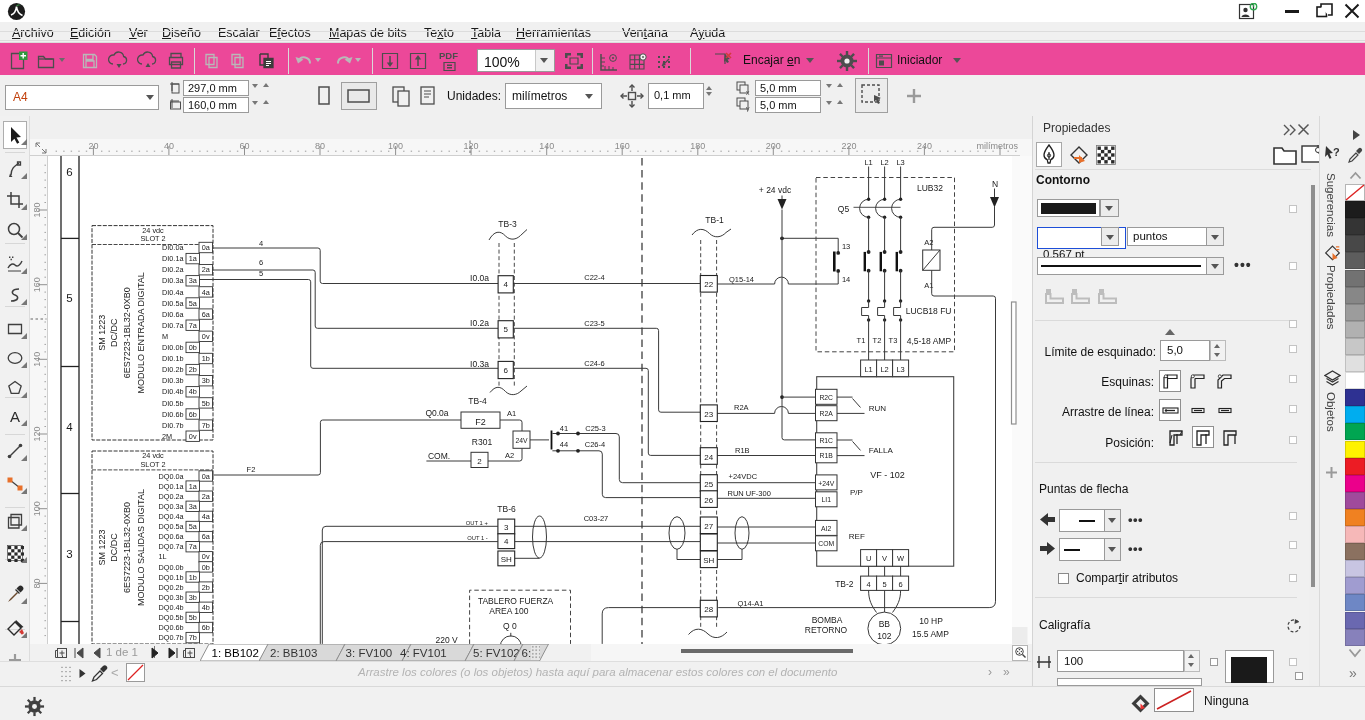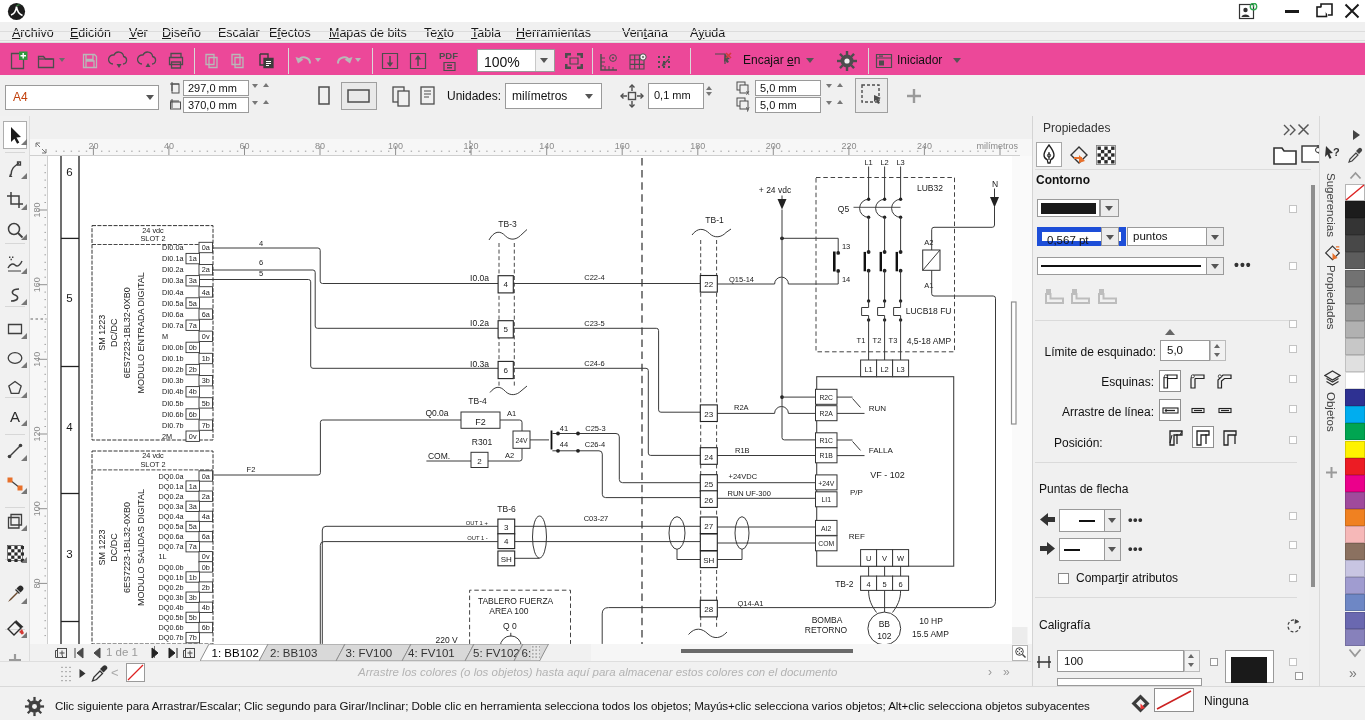--- a/index.html
+++ b/index.html
@@ -191,21 +191,21 @@
       <div class="abs" style="left:146px;top:20px;width:0;height:0;border-left:4px solid transparent;border-right:4px solid transparent;border-top:5px solid #555"></div>
       <svg class="abs" style="left:168px;top:5px" width="14" height="14" viewBox="0 0 14 14">
         <path d="M2 4h9M4 2v9" stroke="#4d4d4d" fill="none"></path>
         <rect x="4" y="4" width="7" height="9" fill="none" stroke="#4d4d4d"></rect>
       </svg>
       <div class="abs" style="left:183px;top:5px;width:66px;height:16px;background:#fff;border:1px solid #9a9a9a;font-size:11px;color:#111;padding:1px 0 0 4px">297,0 mm</div>
       <svg class="abs" style="left:168px;top:22px" width="14" height="14" viewBox="0 0 14 14">
         <path d="M2 4h9M4 2v9" stroke="#4d4d4d" fill="none"></path>
         <rect x="2.5" y="5" width="10" height="7" fill="none" stroke="#4d4d4d"></rect>
       </svg>
-      <div class="abs" style="left:183px;top:22px;width:66px;height:16px;background:#fff;border:1px solid #9a9a9a;font-size:11px;color:#111;padding:1px 0 0 4px">370,0 mm</div>
+      <div class="abs" style="left:183px;top:22px;width:66px;height:16px;background:#fff;border:1px solid #9a9a9a;font-size:11px;color:#111;padding:1px 0 0 4px">160,0 mm</div>
       <div class="abs" style="left:252px;top:9px;width:0;height:0;border-left:3.5px solid transparent;border-right:3.5px solid transparent;border-top:4.5px solid #777"></div>
       <div class="abs" style="left:263px;top:8px;width:0;height:0;border-left:3.5px solid transparent;border-right:3.5px solid transparent;border-bottom:4.5px solid #777"></div>
       <div class="abs" style="left:252px;top:26px;width:0;height:0;border-left:3.5px solid transparent;border-right:3.5px solid transparent;border-top:4.5px solid #777"></div>
       <div class="abs" style="left:263px;top:25px;width:0;height:0;border-left:3.5px solid transparent;border-right:3.5px solid transparent;border-bottom:4.5px solid #777"></div>
       <svg class="abs" style="left:313px;top:9px" width="22" height="24" viewBox="0 0 22 24">
         <rect x="6" y="3" width="10" height="17" fill="none" stroke="#4d4d4d" stroke-width="1.5"></rect>
       </svg>
       <div class="abs" style="left:341px;top:7px;width:36px;height:28px;background:#e9e9e9;border:1px solid #9f9f9f"></div>
       <svg class="abs" style="left:345px;top:11px" width="28" height="20" viewBox="0 0 28 20">
         <rect x="3" y="4" width="21" height="12" fill="none" stroke="#4d4d4d" stroke-width="1.5"></rect>
@@ -836,21 +836,21 @@
         <rect x="2" y="4" width="20" height="16" fill="#fff" stroke="#333" stroke-width="1.4"></rect>
         <circle cx="18" cy="8" r="2.5" fill="none" stroke="#333"></circle>
         <path d="M18 5.5V3M18 10.5l2 2" stroke="#333"></path>
       </svg>
       <div class="abs" style="left:2px;top:53px;width:276px;height:1px;background:#dcdcdc"></div>
       <div class="abs" style="left:3px;top:57px;font-size:12px;font-weight:bold;color:#111">Contorno</div>
       <div class="abs" style="left:4px;top:83px;width:63px;height:18px;background:#fff;border:1px solid #9a9a9a"></div>
       <div class="abs" style="left:8px;top:86.5px;width:55px;height:11px;background:#1a1a1a"></div>
       <div class="abs" style="left:67px;top:83px;width:19px;height:18px;background:#ececec;border:1px solid #9a9a9a"></div>
       <div class="abs" style="left:72px;top:90px;width:0;height:0;border-left:4px solid transparent;border-right:4px solid transparent;border-top:5px solid #555"></div>
-      <div class="abs" style="left:4px;top:111px;width:89px;height:19px;background:#fff;border:5px solid #1d4ed8;font-size:11.5px;color:#111;padding:2px 0 0 5px">0,567 pt</div>
+      <div class="abs" style="left:4px;top:111px;width:89px;height:19px;background:#fff;border:1px solid #1d4ed8;font-size:11.5px;color:#111;padding:20px 0 0 5px">0,567 pt</div>
       <div class="abs" style="left:68px;top:111px;width:18px;height:19px;background:#ececec;border:1px solid #9a9a9a"></div>
       <div class="abs" style="left:73px;top:118.5px;width:0;height:0;border-left:4px solid transparent;border-right:4px solid transparent;border-top:5px solid #555"></div>
       <div class="abs" style="left:94px;top:111px;width:80px;height:19px;background:#fff;border:1px solid #9a9a9a;font-size:11.5px;color:#111;padding:2px 0 0 5px">puntos</div>
       <div class="abs" style="left:173px;top:111px;width:18px;height:19px;background:#ececec;border:1px solid #9a9a9a"></div>
       <div class="abs" style="left:178px;top:118.5px;width:0;height:0;border-left:4px solid transparent;border-right:4px solid transparent;border-top:5px solid #555"></div>
       <div class="abs" style="left:4px;top:141px;width:170px;height:18px;background:#fff;border:1px solid #9a9a9a"></div>
       <div class="abs" style="left:8px;top:149px;width:160px;height:1.6px;background:#111"></div>
       <div class="abs" style="left:173px;top:141px;width:18px;height:18px;background:#ececec;border:1px solid #9a9a9a"></div>
       <div class="abs" style="left:178px;top:147.5px;width:0;height:0;border-left:4px solid transparent;border-right:4px solid transparent;border-top:5px solid #555"></div>
       <div class="abs" style="left:201px;top:141px;font-size:14px;font-weight:bold;color:#333;letter-spacing:1px">•••</div>
@@ -896,21 +896,21 @@
         <circle cx="4" cy="8.5" r="1.2" fill="#222"></circle>
       </svg>
       <svg class="abs" style="left:156px;top:286px" width="17" height="17" viewBox="0 0 17 17">
         <rect x="3" y="6.5" width="12" height="4" fill="none" stroke="#222" stroke-width="1.1"></rect>
         <path d="M5 8.5h8" stroke="#222" stroke-width="1.2"></path>
       </svg>
       <svg class="abs" style="left:183px;top:286px" width="17" height="17" viewBox="0 0 17 17">
         <rect x="3" y="6.5" width="12" height="4" fill="none" stroke="#222" stroke-width="1.1"></rect>
         <path d="M5 8.5h8" stroke="#222" stroke-width="1.2"></path>
       </svg>
-      <div class="abs" style="left:21px;top:320px;width:100px;font-size:12px;color:#111;">Posición:</div>
+      <div class="abs" style="left:21px;top:320px;width:100px;font-size:12px;color:#111;text-align:right">Posición:</div>
       <svg class="abs" style="left:135px;top:313px" width="17" height="17" viewBox="0 0 17 17">
         <path d="M2 2h12v4H6v10H2Z" fill="none" stroke="#222" stroke-width="1.3"></path>
         <path d="M14 2 12 6M2 14l2-8" stroke="#222" stroke-width="1"></path>
         <path d="M9 5v10" stroke="#222" stroke-width="1.3"></path>
       </svg>
       <div class="abs" style="left:159px;top:310px;width:22px;height:22px;background:#fff;border:1px solid #8f8f8f"></div>
       <svg class="abs" style="left:162px;top:313px" width="17" height="17" viewBox="0 0 17 17">
         <path d="M2 2h12v4H6v10H2Z" fill="none" stroke="#222" stroke-width="1.3"></path>
         <path d="M11 5v10" stroke="#222" stroke-width="1.3"></path>
       </svg>
@@ -1074,21 +1074,21 @@
         <path d="M0 17 9 0H86 l-9 17Z" fill="#d9d9d9" stroke="#8f8f8f" stroke-width="1"></path>
       </svg>
       <div class="abs" style="left:240px;top:2.5px;font-size:11.5px;color:#333">2: BB103</div>
       <svg class="abs" style="left:306px;top:0px" width="76" height="17" viewBox="0 0 76 17">
         <path d="M0 17 9 0H75 l-9 17Z" fill="#d9d9d9" stroke="#8f8f8f" stroke-width="1"></path>
       </svg>
       <div class="abs" style="left:315.6px;top:2.5px;font-size:11.5px;color:#333">3: FV100</div>
       <svg class="abs" style="left:372px;top:0px" width="73" height="17" viewBox="0 0 73 17">
         <path d="M0 17 9 0H72 l-9 17Z" fill="#d9d9d9" stroke="#8f8f8f" stroke-width="1"></path>
       </svg>
-      <div class="abs" style="left:378px;top:2.5px;font-size:11.5px;color:#333">4: FV101</div>
+      <div class="abs" style="left:370px;top:2.5px;font-size:11.5px;color:#333">4: FV101</div>
       <svg class="abs" style="left:435px;top:0px" width="59" height="17" viewBox="0 0 59 17">
         <path d="M0 17 9 0H58 l-9 17Z" fill="#d9d9d9" stroke="#8f8f8f" stroke-width="1"></path>
       </svg>
       <div class="abs" style="left:443px;top:2.5px;font-size:11.5px;color:#333">5: FV102</div>
       <svg class="abs" style="left:484px;top:0px" width="35.5" height="17" viewBox="0 0 35.5 17">
         <path d="M0 17 9 0H34.5 l-9 17Z" fill="#d9d9d9" stroke="#8f8f8f" stroke-width="1"></path>
       </svg>
       <div class="abs" style="left:491.5px;top:2.5px;font-size:11.5px;color:#333">6:</div>
       <div class="abs" style="left:501px;top:1px;width:9px;height:15px;background:#e8e8e8;background-image:radial-gradient(#aaa 25%,transparent 27%);background-size:3.5px 3.5px"></div>
       <div class="abs" style="left:561px;top:0;width:421px;height:17px;background:#f6f6f6"></div>
@@ -1131,21 +1131,20 @@
           <rect x="9.8" y="1" width="2.4" height="4" transform="rotate(0 11 11)"></rect>
           <rect x="9.8" y="1" width="2.4" height="4" transform="rotate(45 11 11)"></rect>
           <rect x="9.8" y="1" width="2.4" height="4" transform="rotate(90 11 11)"></rect>
           <rect x="9.8" y="1" width="2.4" height="4" transform="rotate(135 11 11)"></rect>
           <rect x="9.8" y="1" width="2.4" height="4" transform="rotate(180 11 11)"></rect>
           <rect x="9.8" y="1" width="2.4" height="4" transform="rotate(225 11 11)"></rect>
           <rect x="9.8" y="1" width="2.4" height="4" transform="rotate(270 11 11)"></rect>
           <rect x="9.8" y="1" width="2.4" height="4" transform="rotate(315 11 11)"></rect>
         </g>
       </svg>
-      <div class="abs" style="left:55px;top:12px;font-size:11.6px;letter-spacing:-0.06px;color:#111">Clic siguiente para Arrastrar/Escalar; Clic segundo para Girar/Inclinar; Doble clic en herramienta selecciona todos los objetos; Mayús+clic selecciona varios objetos; Alt+clic selecciona objetos subyacentes</div>
       <svg class="abs" style="left:1130px;top:6px" width="21" height="21" viewBox="0 0 21 21">
         <path d="M10.5 1.5l9 9-9 9-9-9Z" fill="#3c3c3c"></path>
         <path d="M10.5 6l4.5 4.5-4.5 4.5-4.5-4.5Z" fill="#f1f1f1"></path>
         <path d="M10.5 10.5 15 15l-4.5 1.5Z" fill="#e33"></path>
       </svg>
       <div class="abs" style="left:1154px;top:1px;width:40px;height:24px;background:#fff;border:1px solid #8f8f8f"></div>
       <svg class="abs" style="left:1155px;top:2px" width="38" height="22" viewBox="0 0 38 22">
         <path d="M2 20 36 2" stroke="#cc2222" stroke-width="1.6"></path>
       </svg>
       <div class="abs" style="left:1204px;top:7px;font-size:12px;color:#111">Ninguna</div>

